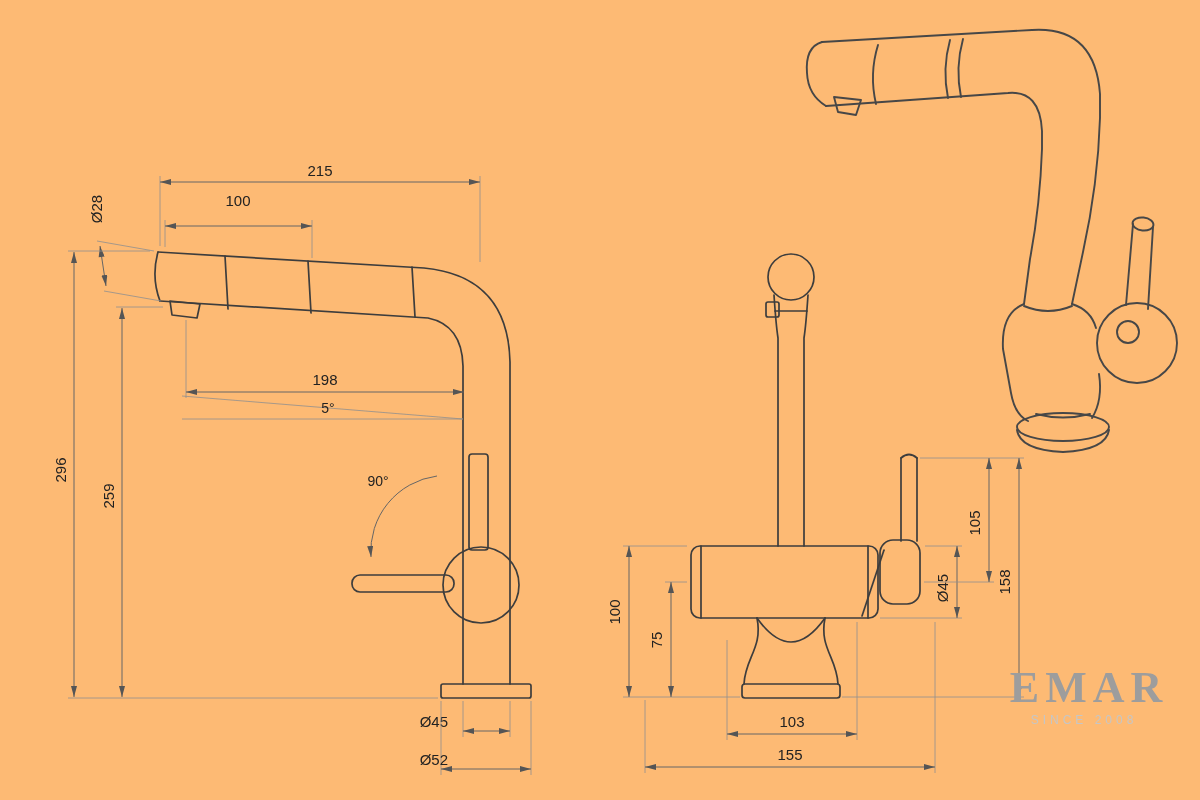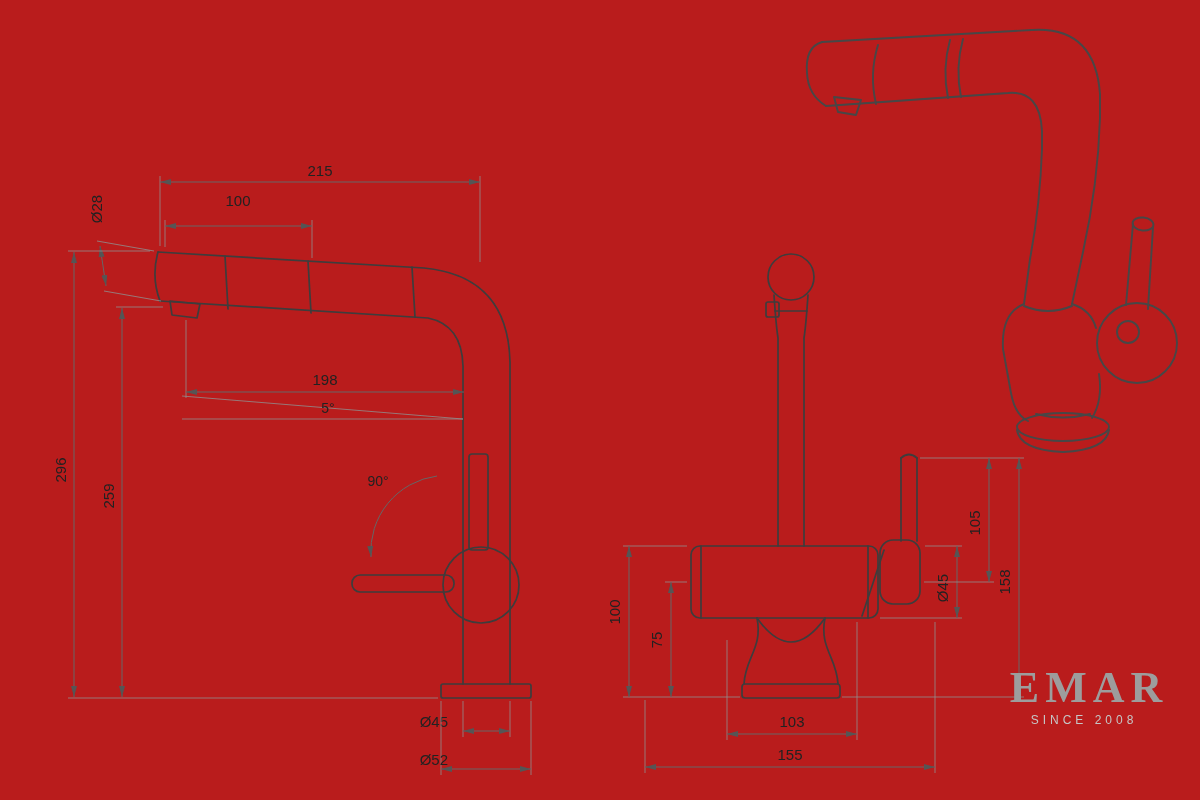--- a/index.html
+++ b/index.html
@@ -1,16 +1,16 @@
 <!DOCTYPE html>
 <html><head>
 <meta charset="utf-8">
 <style>
   html,body{margin:0;padding:0;background:#ffffff;}
-  .canvas{width:1200px;height:800px;background:#b91c1c;position:relative;overflow:hidden;
+  .canvas{width:1200px;height:800px;background:#fdba74;position:relative;overflow:hidden;
           font-family:"Liberation Sans",sans-serif;}
   svg{display:block}
   .draw{fill:none;stroke:#3d3d3d;stroke-width:1.7;stroke-linecap:round;stroke-linejoin:round}
   .draw3d{fill:none;stroke:#474747;stroke-width:1.9;stroke-linecap:round;stroke-linejoin:round}
   .dim{stroke:#666;stroke-width:1;fill:none}
   .ext{stroke:#8f8f8f;stroke-width:.8;fill:none}
   .dimtxt{font-family:"Liberation Sans",sans-serif;font-size:15px;fill:#222;text-anchor:middle}
   .dimtxt-end{font-family:"Liberation Sans",sans-serif;font-size:15px;fill:#222;text-anchor:end}
   .angtxt{font-family:"Liberation Sans",sans-serif;font-size:14px;fill:#222;text-anchor:middle}
   .brand{font-family:"Liberation Serif",serif;font-size:44px;font-weight:600;letter-spacing:6px;

